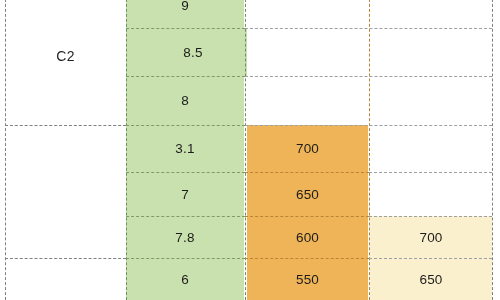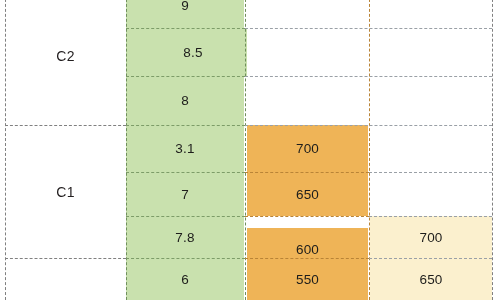--- a/index.html
+++ b/index.html
@@ -79,21 +79,20 @@
     color: #231f20;
   }
 </style>
 </head>
 <body>
 
 <div id="table-viewport">
 
   <div class="cell fill-plain row-label" style="left:5px; top:-14px; width:121px; height:139px;">C2</div>
 
-  <div class="cell fill-plain row-label" style="left:5px; top:125px; width:121px; height:133px;">C1</div>
 
   <div class="cell fill-plain" style="left:5px; top:258px; width:121px; height:42px;"></div>
 
   <div class="cell fill-green" style="left:126px; top:-18px; width:118px; height:46px;">9</div>
 
   <div class="cell fill-green" style="left:126px; top:28px; width:134px; height:48px;">8.5</div>
 
   <div class="cell fill-green" style="left:126px; top:76px; width:118px; height:49px;">8</div>
 
   <div class="cell fill-green" style="left:126px; top:125px; width:118px; height:47px;">3.1</div>
@@ -107,21 +106,21 @@
   <div class="cell fill-plain" style="left:247px; top:-18px; width:121px; height:46px;"></div>
 
   <div class="cell fill-plain" style="left:247px; top:28px; width:121px; height:48px;"></div>
 
   <div class="cell fill-plain" style="left:247px; top:76px; width:121px; height:49px;"></div>
 
   <div class="cell fill-orange" style="left:247px; top:125px; width:121px; height:47px;">700</div>
 
   <div class="cell fill-orange" style="left:247px; top:172px; width:121px; height:44px;">650</div>
 
-  <div class="cell fill-orange" style="left:247px; top:228px; width:121px; height:42px;">600</div>
+  <div class="cell fill-orange" style="left:247px; top:216px; width:121px; height:42px;">600</div>
 
   <div class="cell fill-orange" style="left:247px; top:258px; width:121px; height:42px;">550</div>
 
   <div class="cell fill-plain" style="left:370px; top:-18px; width:122px; height:46px;"></div>
 
   <div class="cell fill-plain" style="left:370px; top:28px; width:122px; height:48px;"></div>
 
   <div class="cell fill-plain" style="left:370px; top:76px; width:122px; height:49px;"></div>
 
   <div class="cell fill-plain" style="left:370px; top:125px; width:122px; height:47px;"></div>

